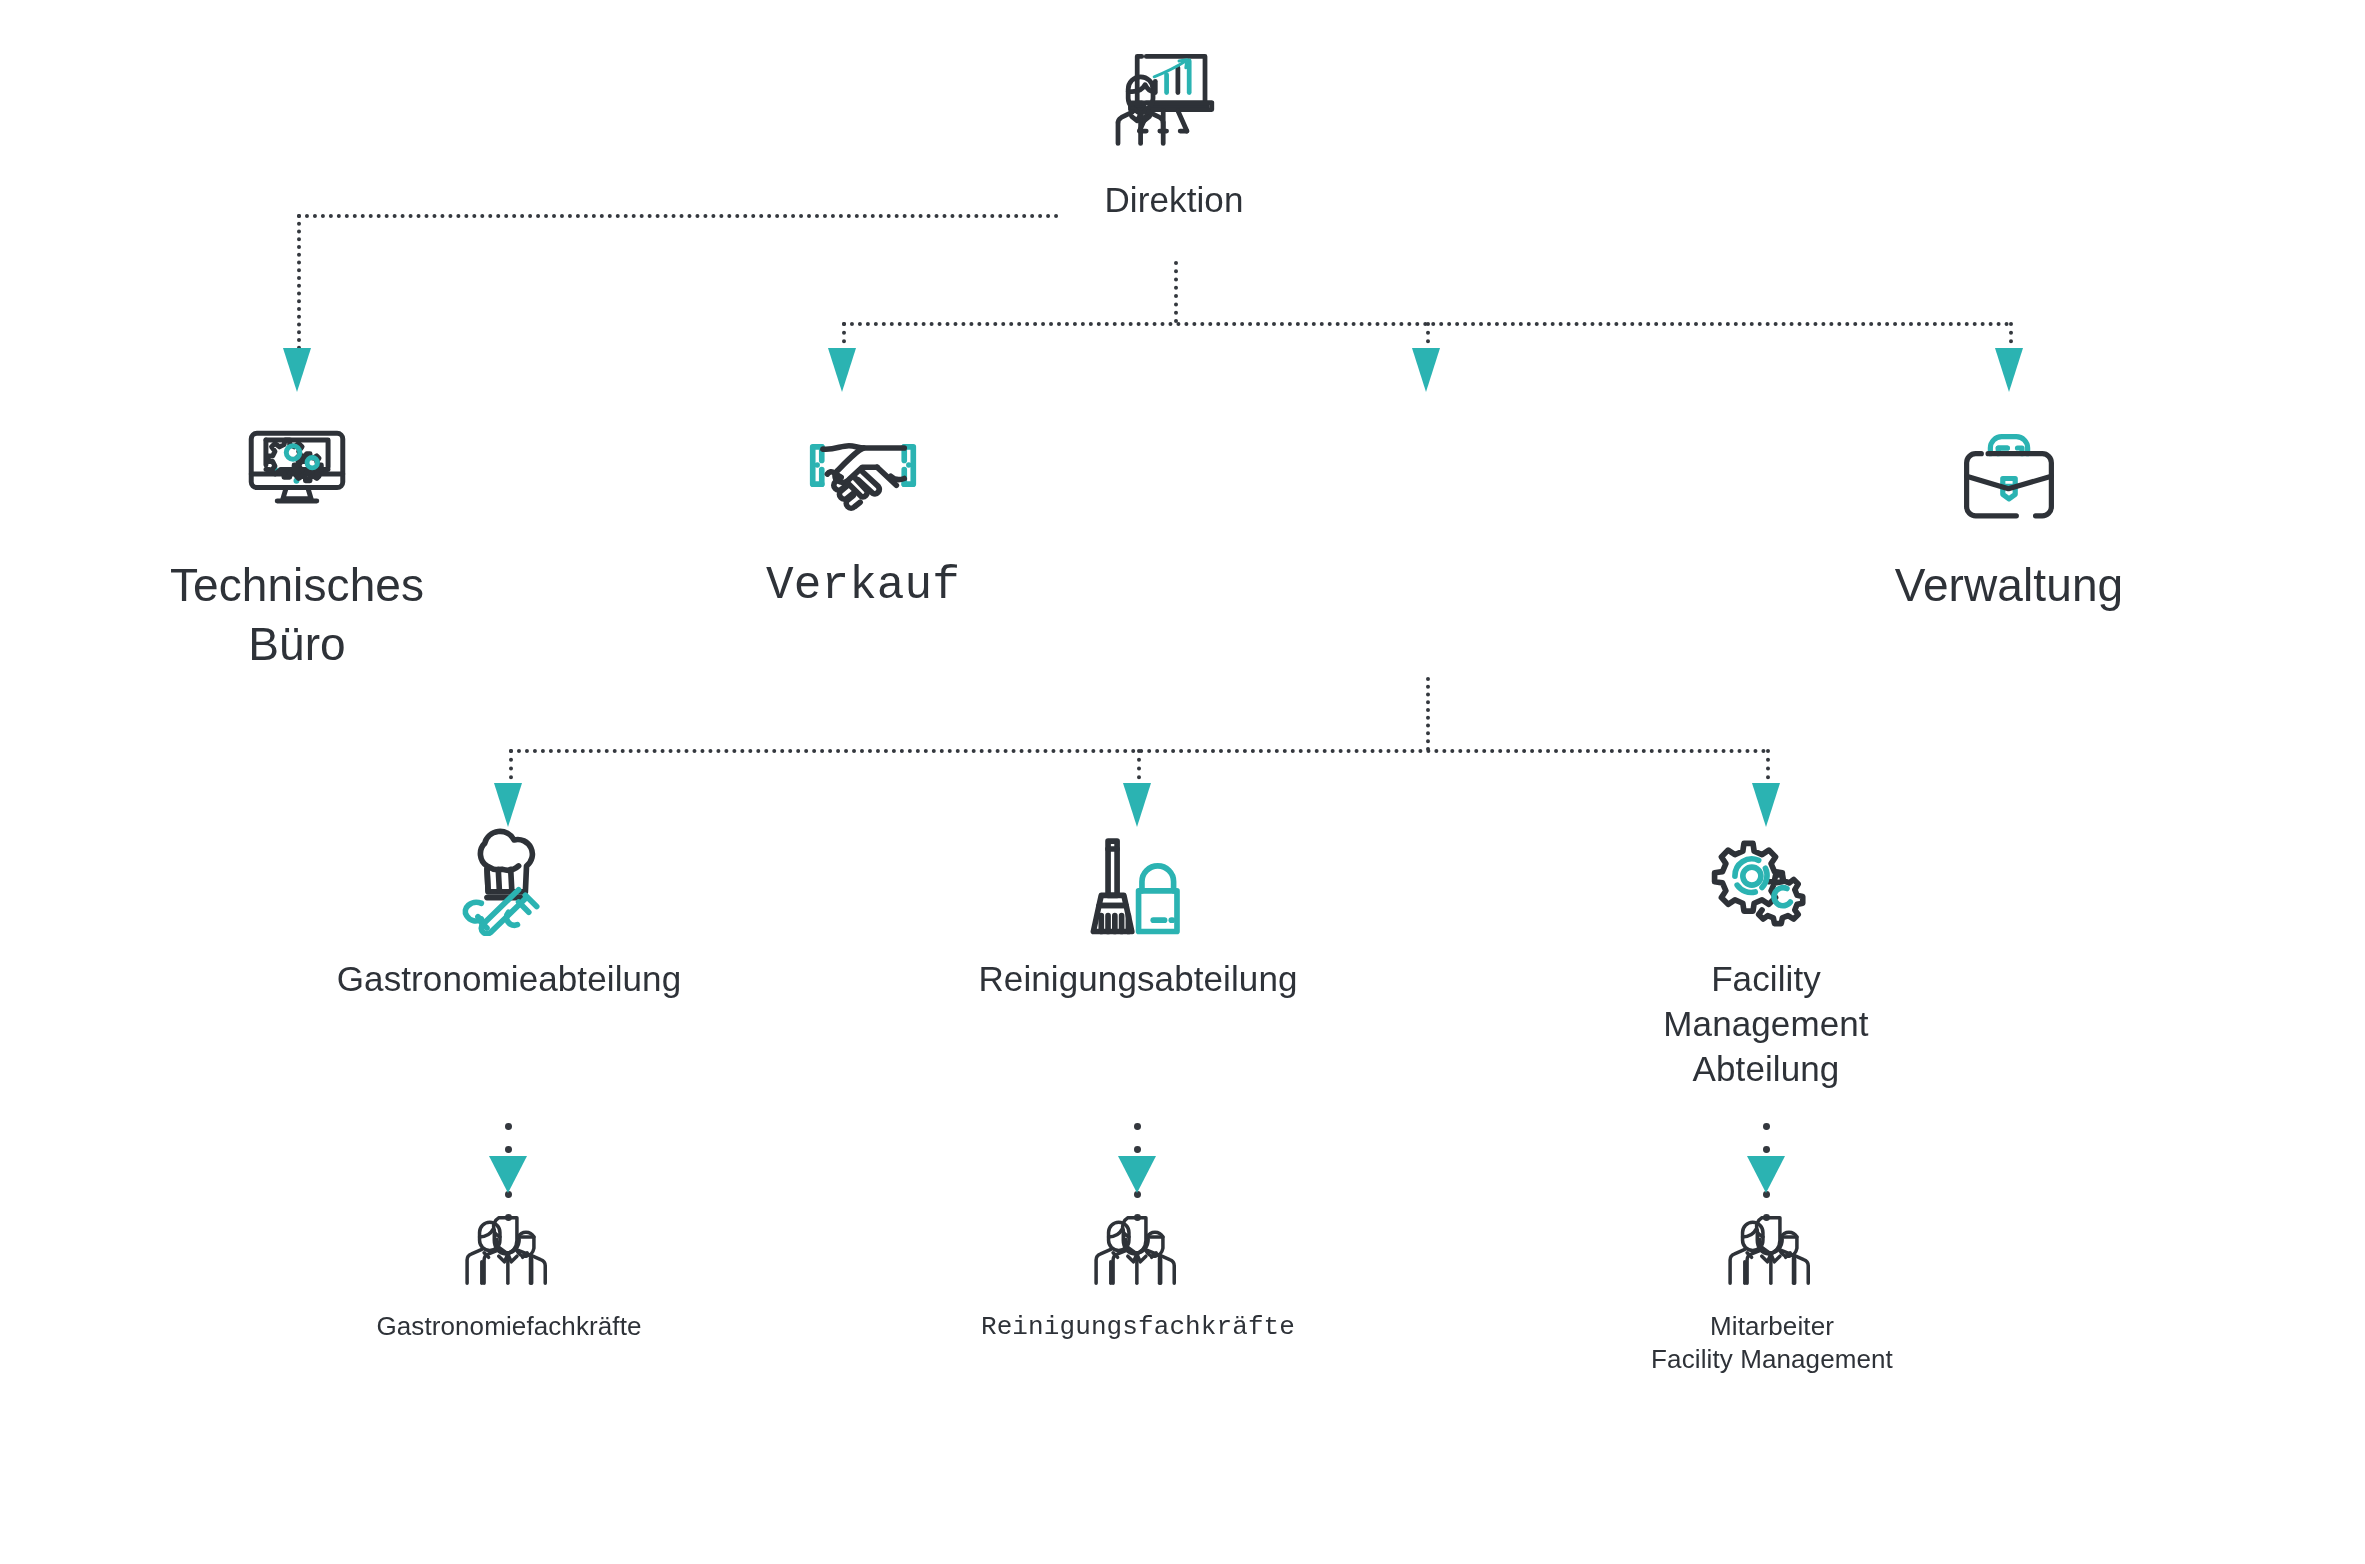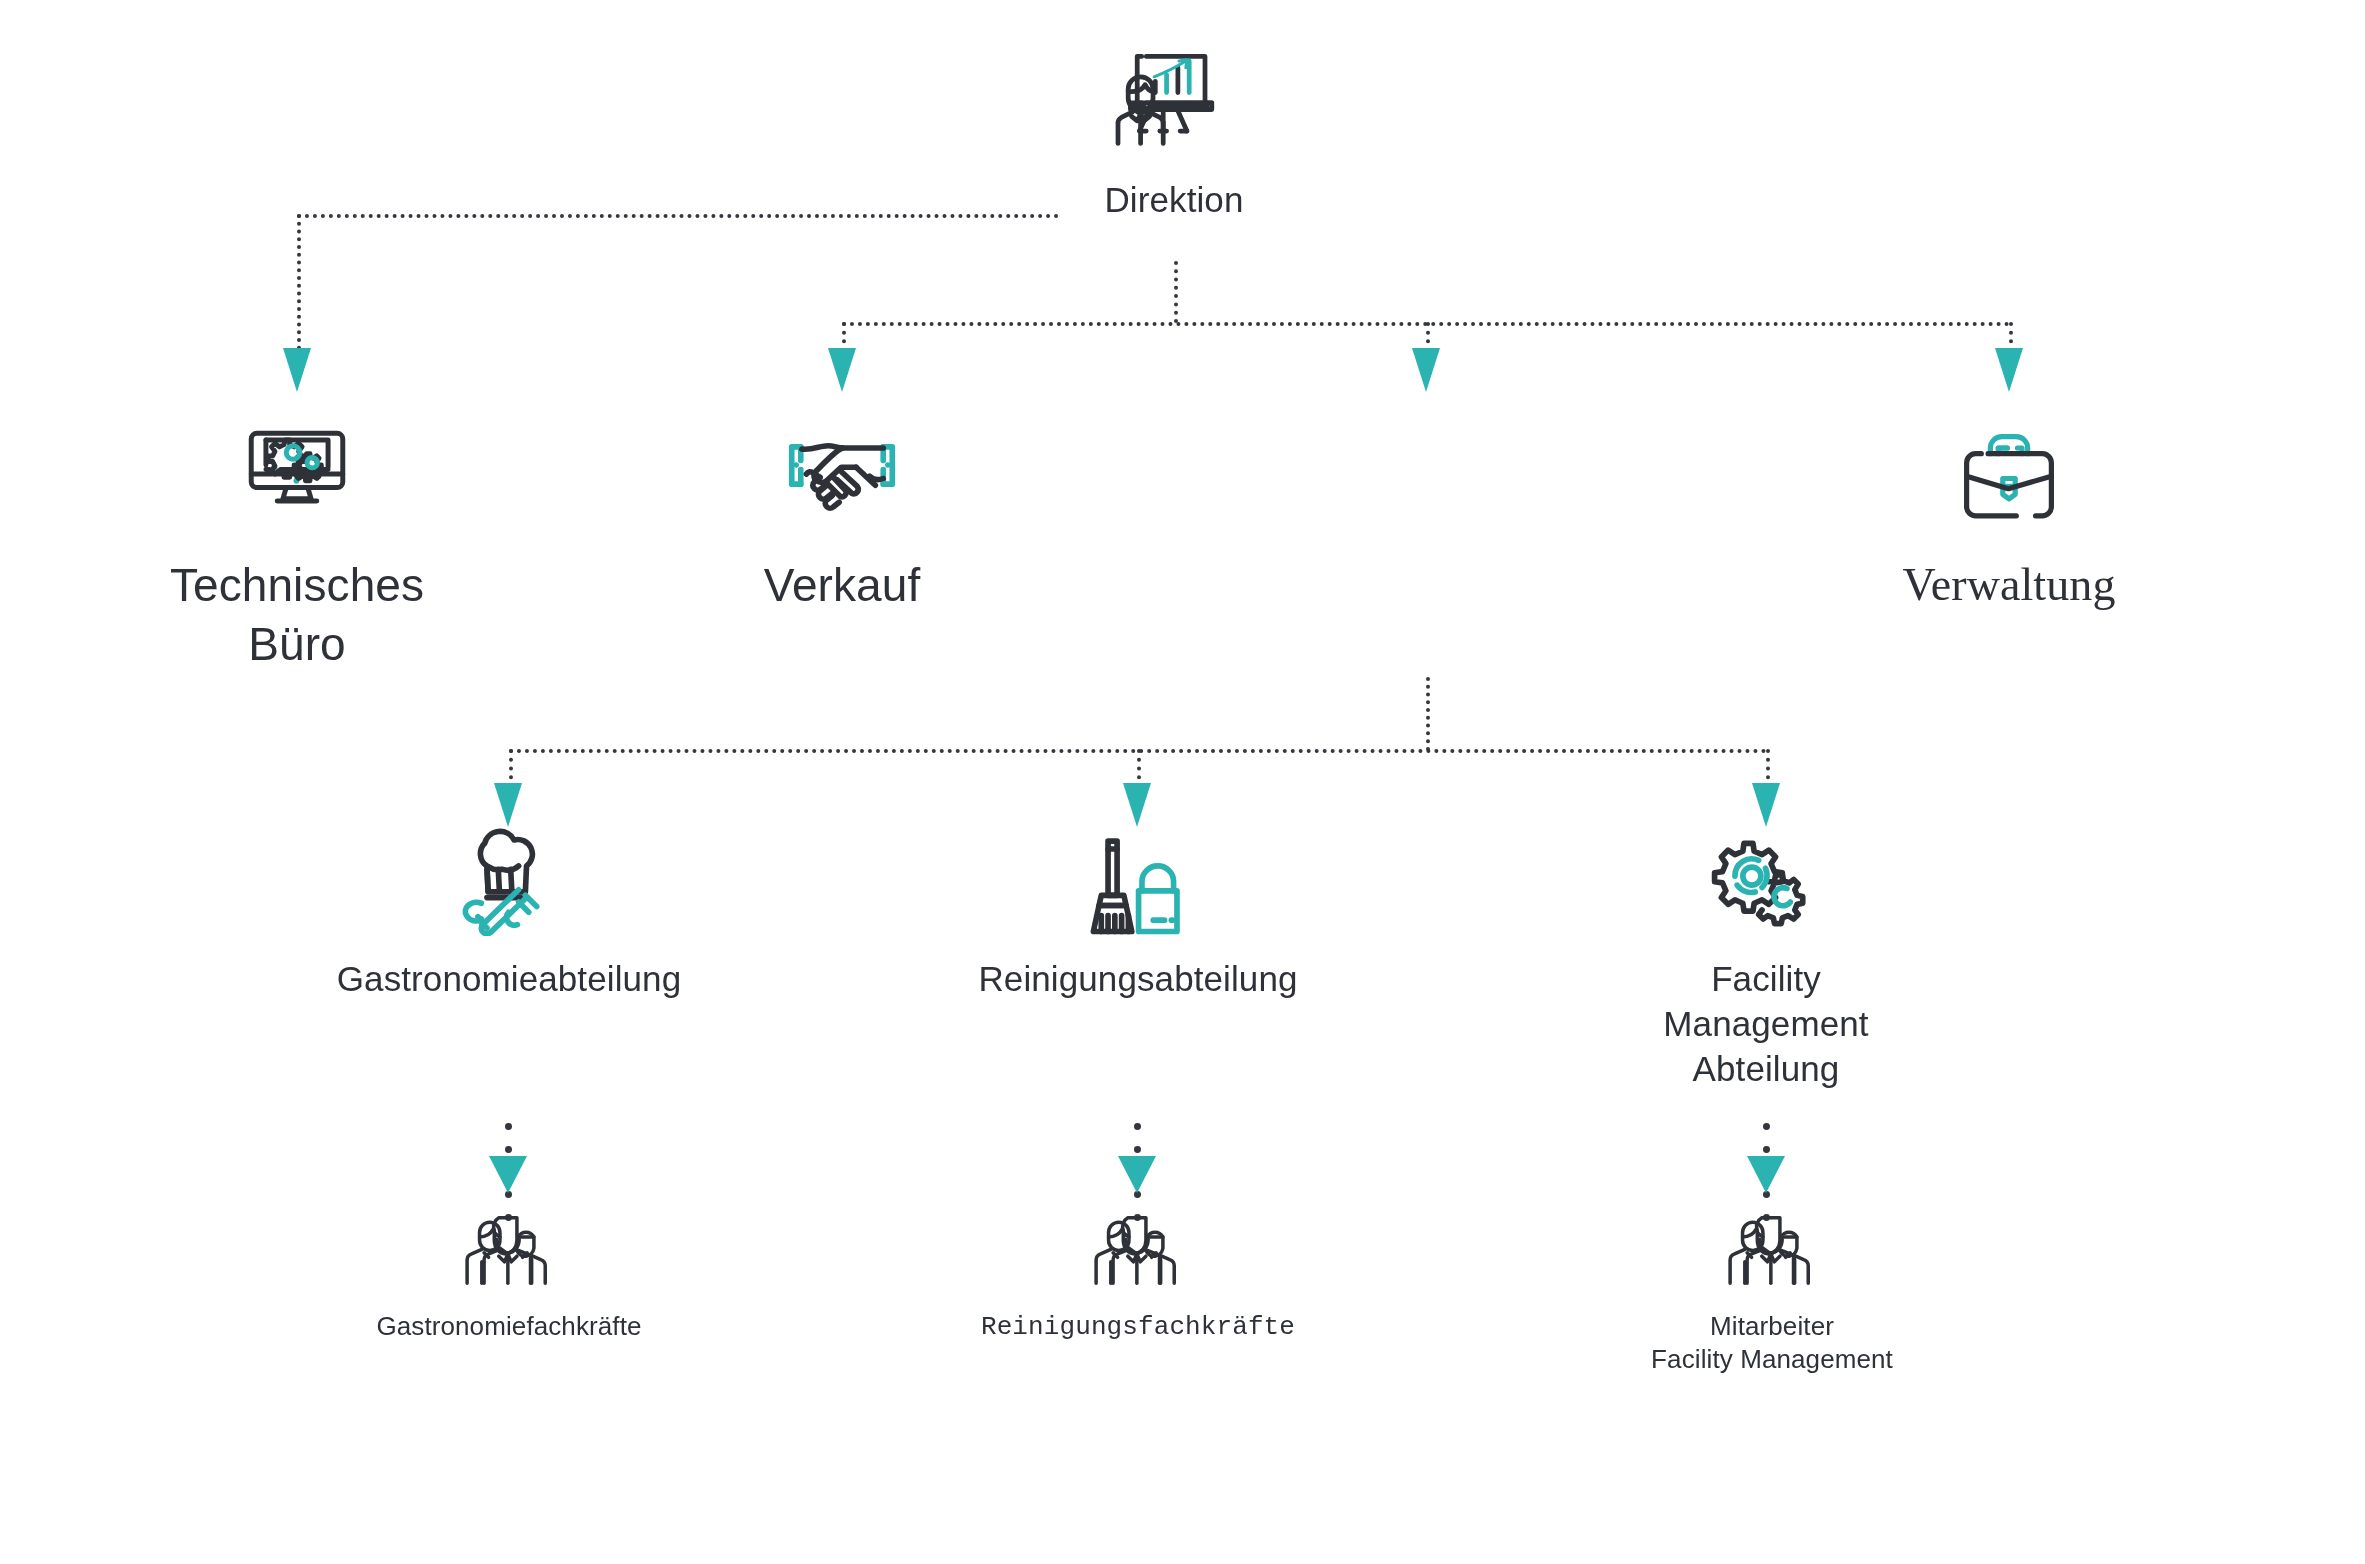--- a/index.html
+++ b/index.html
@@ -185,21 +185,21 @@
         <g fill="none" stroke="#2bb3b2" stroke-width="4.4">
             <circle cx="59" cy="27" r="6"></circle>
             <circle cx="76" cy="36" r="4.6"></circle>
           </g>
       </svg>
     </span>
     <span class="label">Technisches
 Büro</span>
   </div>
 
-  <div class="node lvl2" style="left:689px;top:422px;width:306px;">
+  <div class="node lvl2" style="left:710px;top:422px;width:306px;font-family:Liberation Mono, monospace;">
     <span class="icon">
       <svg width="142" height="113" viewBox="0 0 125 100">
         <g fill="none" stroke="#2bb3b2" stroke-width="5" stroke-linecap="round" stroke-linejoin="round">
           <path d="M26 22 h-8 v33 h8"></path>
           <path d="M26 22 v12 M26 42 v13"></path>
           <circle cx="22" cy="38" r="2.4" fill="#2bb3b2" stroke="none"></circle>
           <path d="M99 22 h8 v33 h-8"></path>
           <path d="M99 22 v12 M99 42 v13"></path>
           <circle cx="103" cy="38" r="2.4" fill="#2bb3b2" stroke="none"></circle>
         </g>
@@ -214,21 +214,21 @@
           <path d="M48 57 l-5 4 a4 4 0 0 0 0 6 4 4 0 0 0 6 0 l5 -4"></path>
           <path d="M54 65 l-5 4 a4 4 0 0 0 0 6 4 4 0 0 0 6 0 l5 -4"></path>
           <path d="M43 49 l-6 -4 a4 4 0 0 0 -6 1"></path>
         </g>
       </svg>
     </span>
     <span class="label">Verkauf</span>
   </div>
 
 
-  <div class="node lvl2" style="left:1856px;top:422px;width:306px;font-family:Liberation Serif, serif;">
+  <div class="node lvl2" style="left:1856px;top:422px;width:306px;">
     <span class="icon">
       <svg width="142" height="113" viewBox="0 0 125 100">
         <g fill="none" stroke="#2bb3b2" stroke-width="4.6" stroke-linecap="round" stroke-linejoin="round">
           <path d="M46 28 v-5 a10 10 0 0 1 10 -10 h13 a10 10 0 0 1 10 10 v5"></path>
           <path d="M53 28 v-5 h8 M70 23 h4 v5"></path>
           <path d="M53 23 h8"></path>
           <path d="M57 50 h11 v14 l-5.5 4 -5.5 -4 z"></path>
           <path d="M57 57 h11"></path>
         </g>
         <g fill="none" stroke="#2e3238" stroke-width="4.6" stroke-linecap="round" stroke-linejoin="round">

